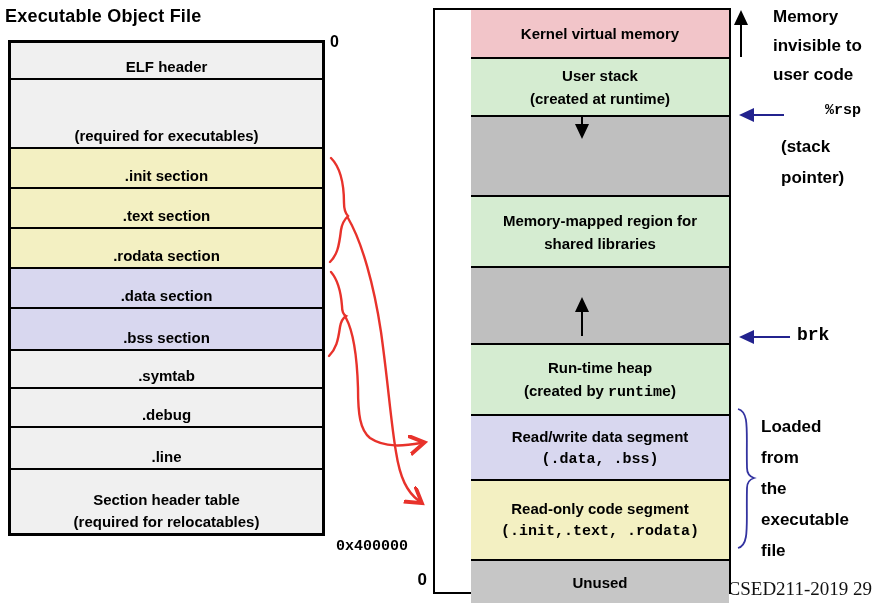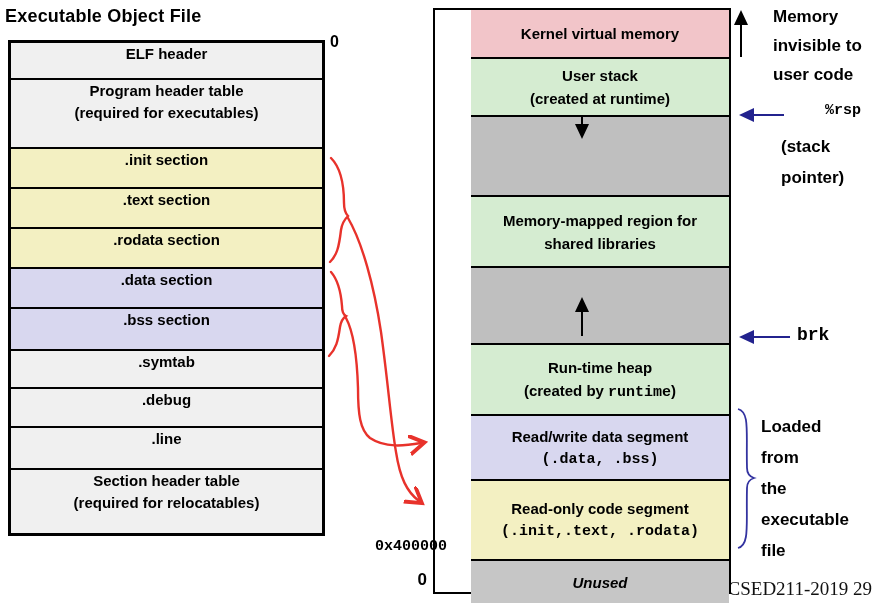--- a/index.html
+++ b/index.html
@@ -3,43 +3,43 @@
 <meta charset="utf-8">
 <style>
   html,body{margin:0;padding:0;background:#fff;}
   .canvas{position:relative;width:874px;height:603px;background:#fff;overflow:hidden;
           font-family:"Liberation Sans",sans-serif;color:#000;}
   
   .eof-title{position:absolute;left:5px;top:6px;font-size:18px;font-weight:bold;letter-spacing:.2px;}
   
   .eof-table{position:absolute;left:8px;top:40px;width:317px;border:3px solid #000;box-sizing:border-box;}
   .row{box-sizing:border-box;border-bottom:2px solid #000;display:flex;flex-direction:column;
-       align-items:center;justify-content:flex-start;font-weight:bold;font-size:15px;line-height:22px;text-align:center;}
+       align-items:center;justify-content:flex-end;font-weight:bold;font-size:15px;line-height:22px;text-align:center;}
   .row:last-child{border-bottom:none;}
   .h37{height:37px}.h69{height:69px}.h40{height:40px}.h42{height:42px}.h38{height:38px}
   .h39{height:39px}.h41{height:41px}.h63{height:63px}
   .bg-gray{background:#f0f0f0;}
   .bg-yellow{background:#f3f0c2;}
   .bg-lav{background:#d8d7ef;}
   
   .mem-col{position:absolute;left:433px;top:8px;width:298px;height:586px;border:2px solid #000;
            box-sizing:border-box;z-index:2;padding-left:36px;}
   .blk{box-sizing:border-box;border-bottom:2px solid #000;display:flex;flex-direction:column;
        align-items:center;justify-content:center;font-weight:bold;font-size:15px;line-height:23px;text-align:center;}
-  .blk:last-child{border-bottom:none;font-style:italic;}
+  .blk:last-child{border-bottom:none;}
   .b49{height:49px}.b58{height:58px}.b74{height:80px}.b71{height:71px}.b77{height:77px}
   .b65{height:65px}.b43{height:43px}
   .bg-pink{background:#f2c5c9;}
   .bg-green{background:#d5ecd1;}
   .bg-memgray{background:#bfbfbf;}
   .bg-unused{background:#c6c6c6;}
   .mono{font-family:"Liberation Mono",monospace;font-weight:bold;}
   
   .zero-top{position:absolute;left:330px;top:33px;font-size:16px;font-weight:bold;}
-  .addr-label{position:absolute;left:357px;top:538px;width:90px;text-align:right;
+  .addr-label{position:absolute;left:336px;top:538px;width:90px;text-align:left;
               font-family:"Liberation Mono",monospace;font-weight:bold;font-size:15px;}
   .zero-bottom{position:absolute;left:403px;top:570px;width:24px;text-align:right;
                font-size:17px;font-weight:bold;}
   .note{position:absolute;font-weight:bold;font-size:17px;line-height:29px;z-index:4;}
   .note-invisible{left:773px;top:2px;}
   .note-rsp{left:781px;top:100px;font-family:"Liberation Mono",monospace;font-size:15px;line-height:22px;margin-left:44px;}
   .note-stackptr{left:781px;top:131px;line-height:31px;}
   .note-brk{left:797px;top:324px;font-family:"Liberation Mono",monospace;font-size:18px;line-height:22px;}
   .note-loaded{left:761px;top:411px;line-height:31px;}
   .footer{position:absolute;right:2px;bottom:3px;font-family:"Liberation Serif",serif;
@@ -52,21 +52,20 @@
 
 <div class="canvas">
 
   <div class="eof-title">Executable Object File</div>
 
   <div class="eof-table">
     <div class="row h37 bg-gray">
       <div>ELF header</div>
     </div>
     <div class="row h69 bg-gray">
-      <div>Program header table</div>
       <div>(required for executables)</div>
     </div>
     <div class="row h40 bg-yellow">
       <div>.init section</div>
     </div>
     <div class="row h40 bg-yellow">
       <div>.text section</div>
     </div>
     <div class="row h40 bg-yellow">
       <div>.rodata section</div>

